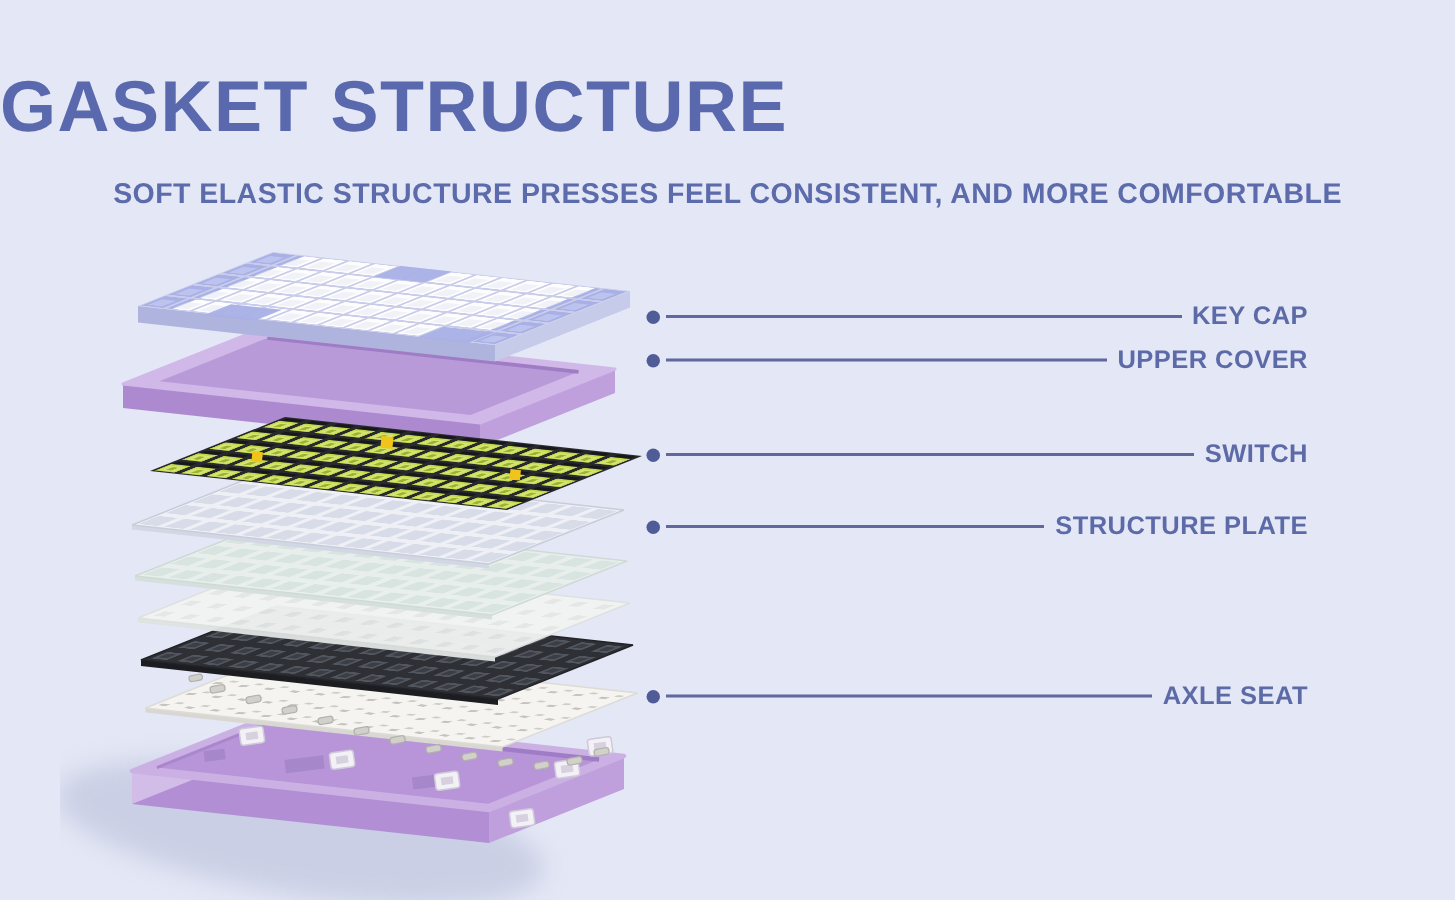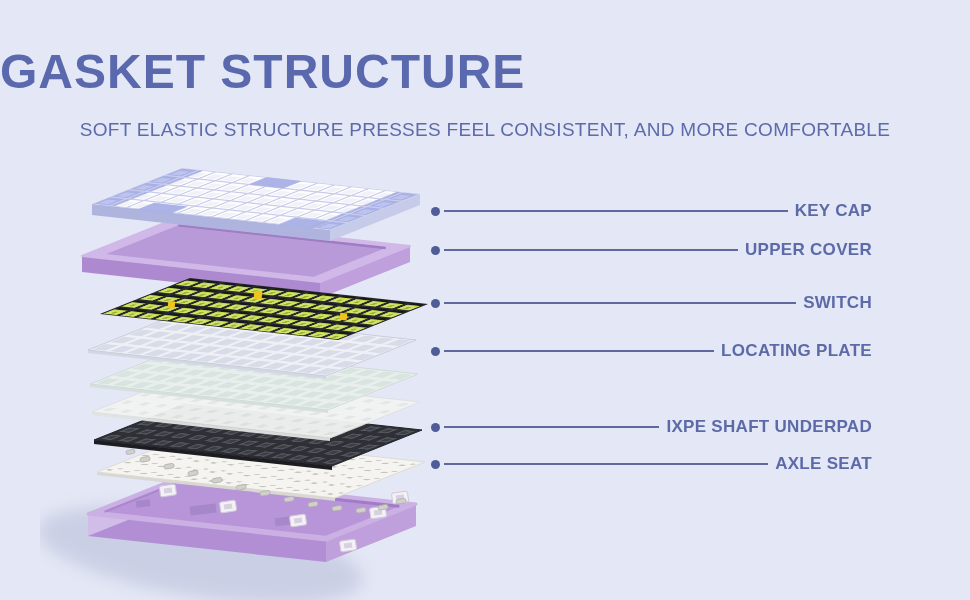--- a/index.html
+++ b/index.html
@@ -7,21 +7,21 @@
     width:970px;height:600px;position:relative;overflow:hidden;
     background:#e4e7f5;
     font-family:"Liberation Sans", sans-serif;
   }
   .title{
     position:absolute;top:44px;left:0;right:0;
     font-size:48px;font-weight:bold;letter-spacing:1px;color:#5a69ae;margin:0;
   }
   .subtitle{
     position:absolute;top:119px;left:0;right:0;text-align:center;
-    font-size:19px;font-weight:normal;letter-spacing:.3px;color:#5c6bab;margin:0;
+    font-size:19px;font-weight:bold;letter-spacing:.3px;color:#5c6bab;margin:0;
   }
   .diagram-wrap{position:absolute;left:0;top:0;width:970px;height:440px}
   #kb-svg{position:absolute;left:40px;top:155px;width:430px;height:445px}
   .callout{
     position:absolute;left:431px;right:98px;height:22px;
     display:flex;align-items:center;
   }
   .callout .dot{
     width:9px;height:9px;border-radius:50%;background:#505c98;flex:0 0 auto;
   }
@@ -199,39 +199,34 @@
       <polygon points="96,55 130,58.7 148,51.5 114,47.8" fill="#a8b0e6" opacity="0.95"></polygon>
       <polygon points="238,70 272,73.7 290,66.5 256,62.8" fill="#a8b0e6" opacity="0.95"></polygon>
     </g>
   </svg>
 
   <div class="callout" style="top:200px">
     <span class="dot"></span>
     <span class="line"></span>
     <span class="lbl">KEY CAP</span>
   </div>
-  <div class="callout" style="top:239px">
+  <div class="callout" style="top:229px">
     <span class="dot"></span>
     <span class="line"></span>
     <span class="lbl">UPPER COVER</span>
   </div>
   <div class="callout" style="top:292px">
     <span class="dot"></span>
     <span class="line"></span>
     <span class="lbl">SWITCH</span>
   </div>
   <div class="callout" style="top:340px">
     <span class="dot"></span>
     <span class="line"></span>
-    <span class="lbl">LOCATING PLATE</span>
-  </div>
-  <div class="callout" style="top:416px">
-    <span class="dot"></span>
-    <span class="line"></span>
-    <span class="lbl">IXPE SHAFT UNDERPAD</span>
+    <span class="lbl">STRUCTURE PLATE</span>
   </div>
   <div class="callout" style="top:453px">
     <span class="dot"></span>
     <span class="line"></span>
     <span class="lbl">AXLE SEAT</span>
   </div>
 
 </div>
 
 </body></html>

